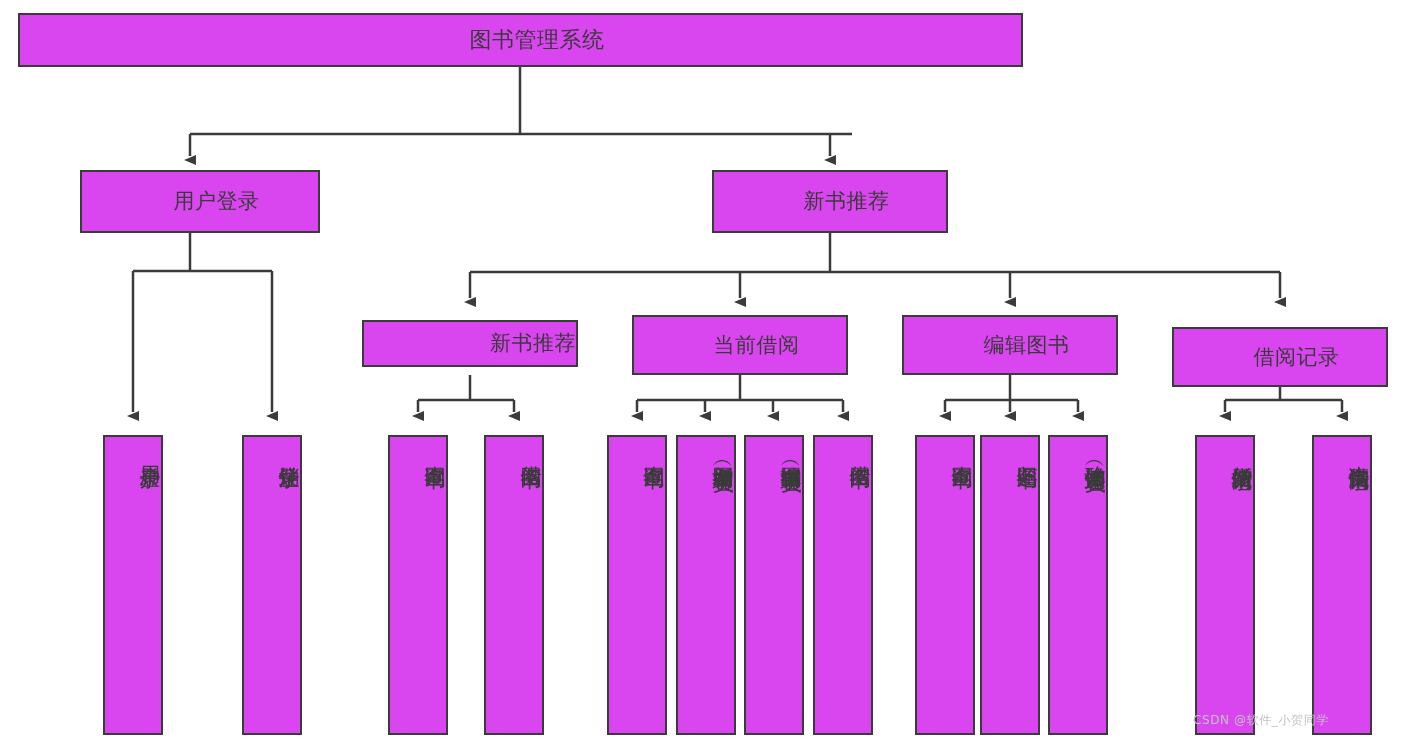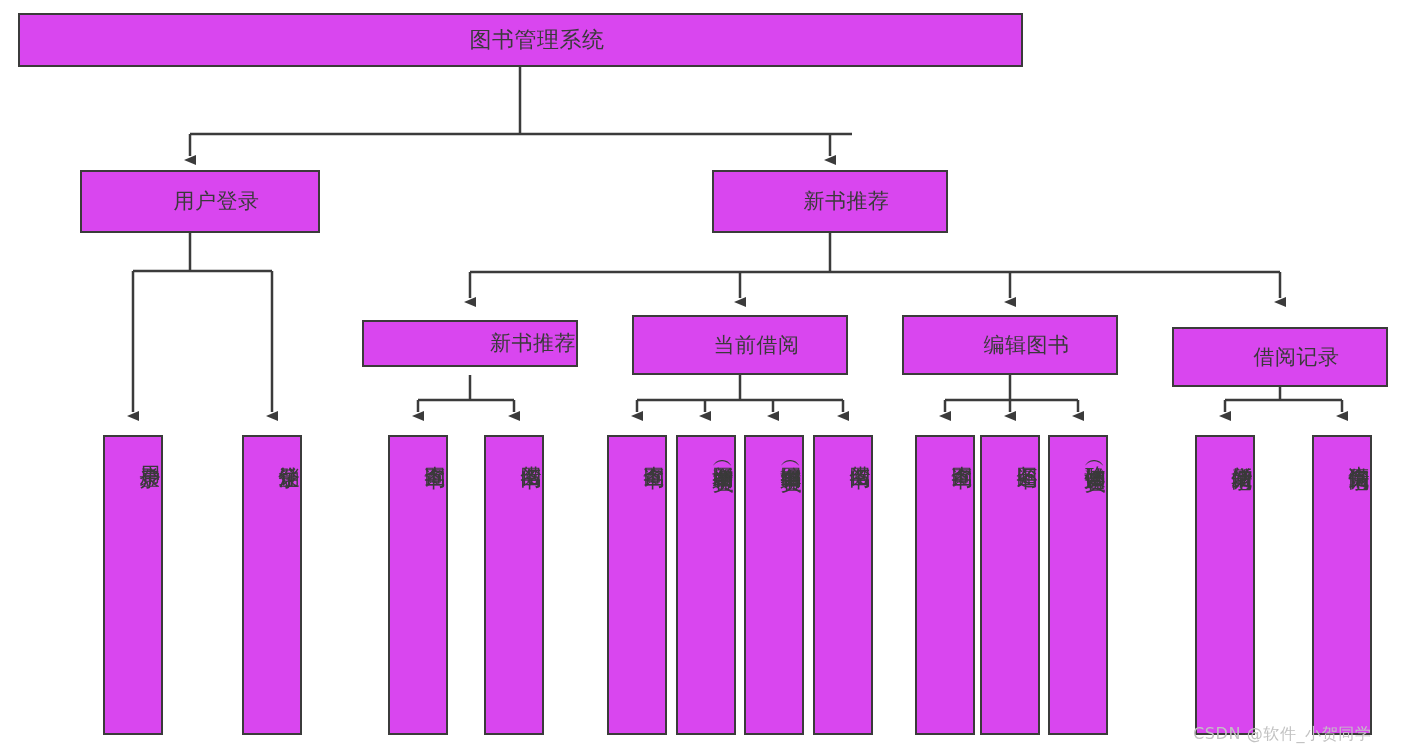--- a/index.html
+++ b/index.html
@@ -63,26 +63,25 @@
     writing-mode: vertical-rl;
     text-orientation: upright;
     font-size: 21px;
     line-height: 1.18;
     letter-spacing: 1px;
   }
   .watermark {
     position: absolute;
     left: 1193px;
     top: 712px;
-    font-size: 16px;
+    font-size: 12px;
     color: #c2c2c2;
     letter-spacing: 0.6px;
     white-space: nowrap;
     font-family: "DejaVu Sans", "Liberation Sans", sans-serif;
-    margin-top: 12px;
   }
 </style>
 </head>
 <body>
 
 <div id="diagram-root">
 
   <svg id="diagram-svg" viewBox="0 0 1405 747" aria-hidden="true">
     <defs>
       <marker id="arrowhead" markerWidth="10" markerHeight="12" refX="1" refY="6" orient="auto" markerUnits="userSpaceOnUse">

